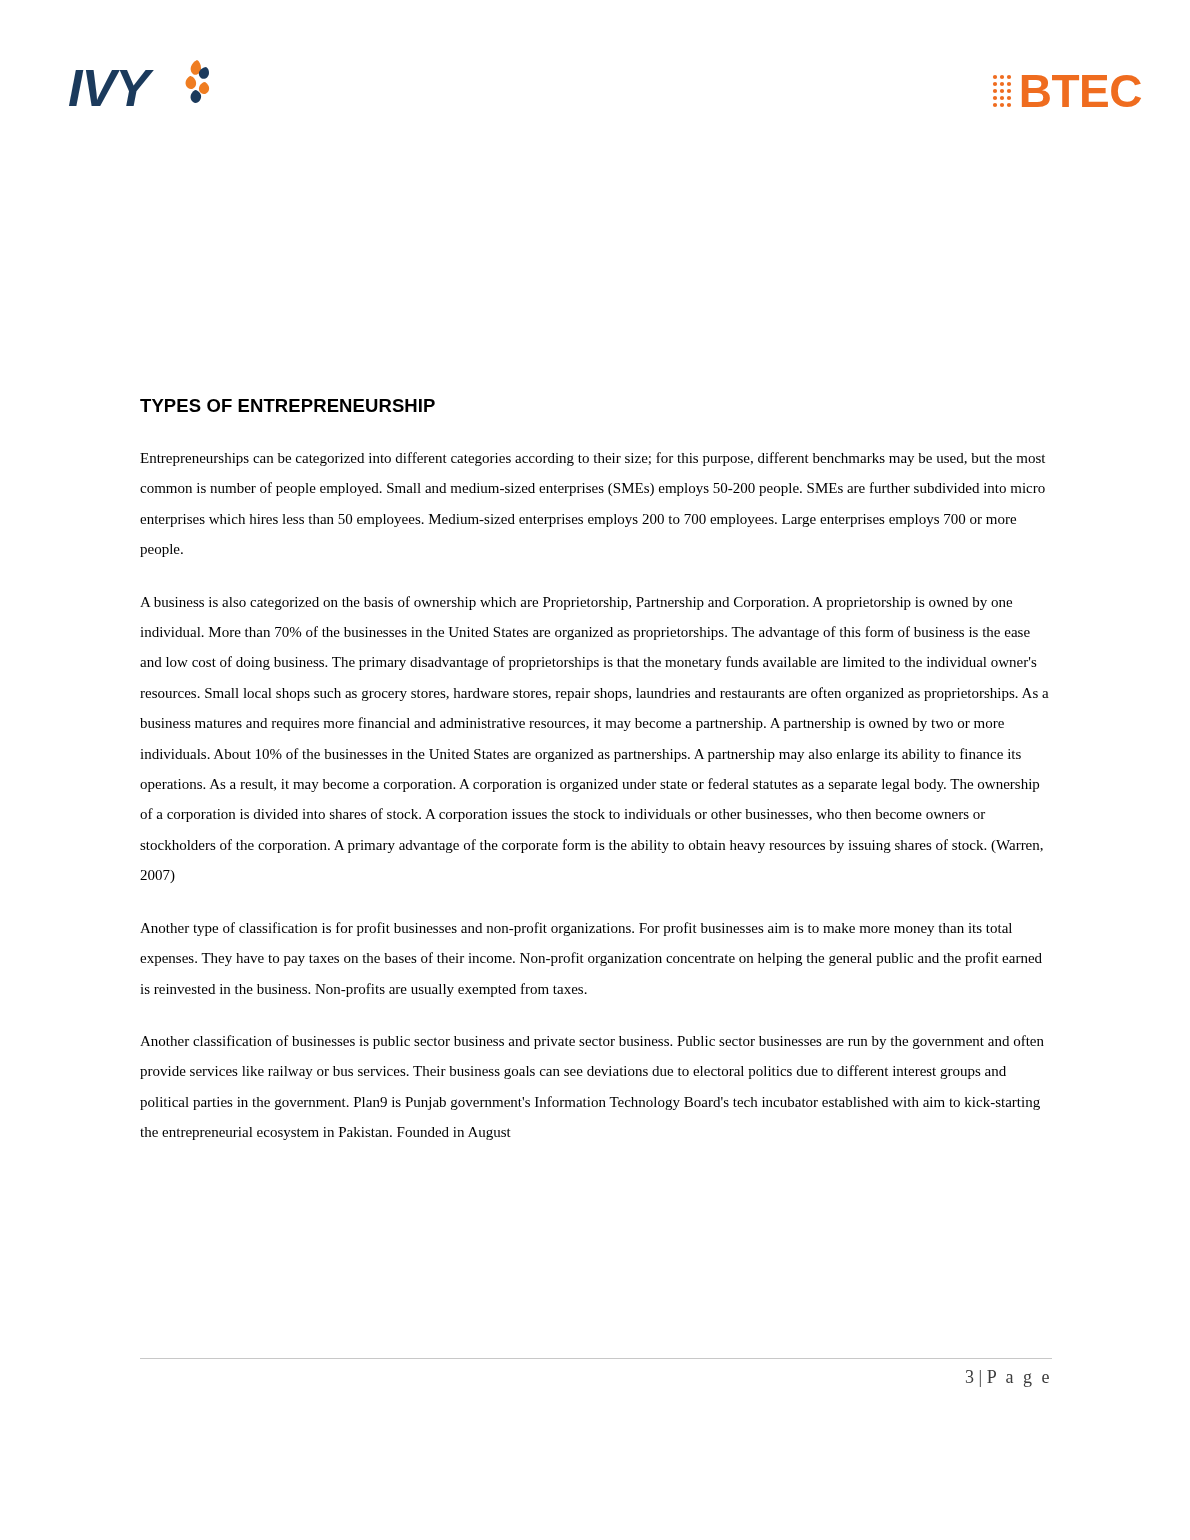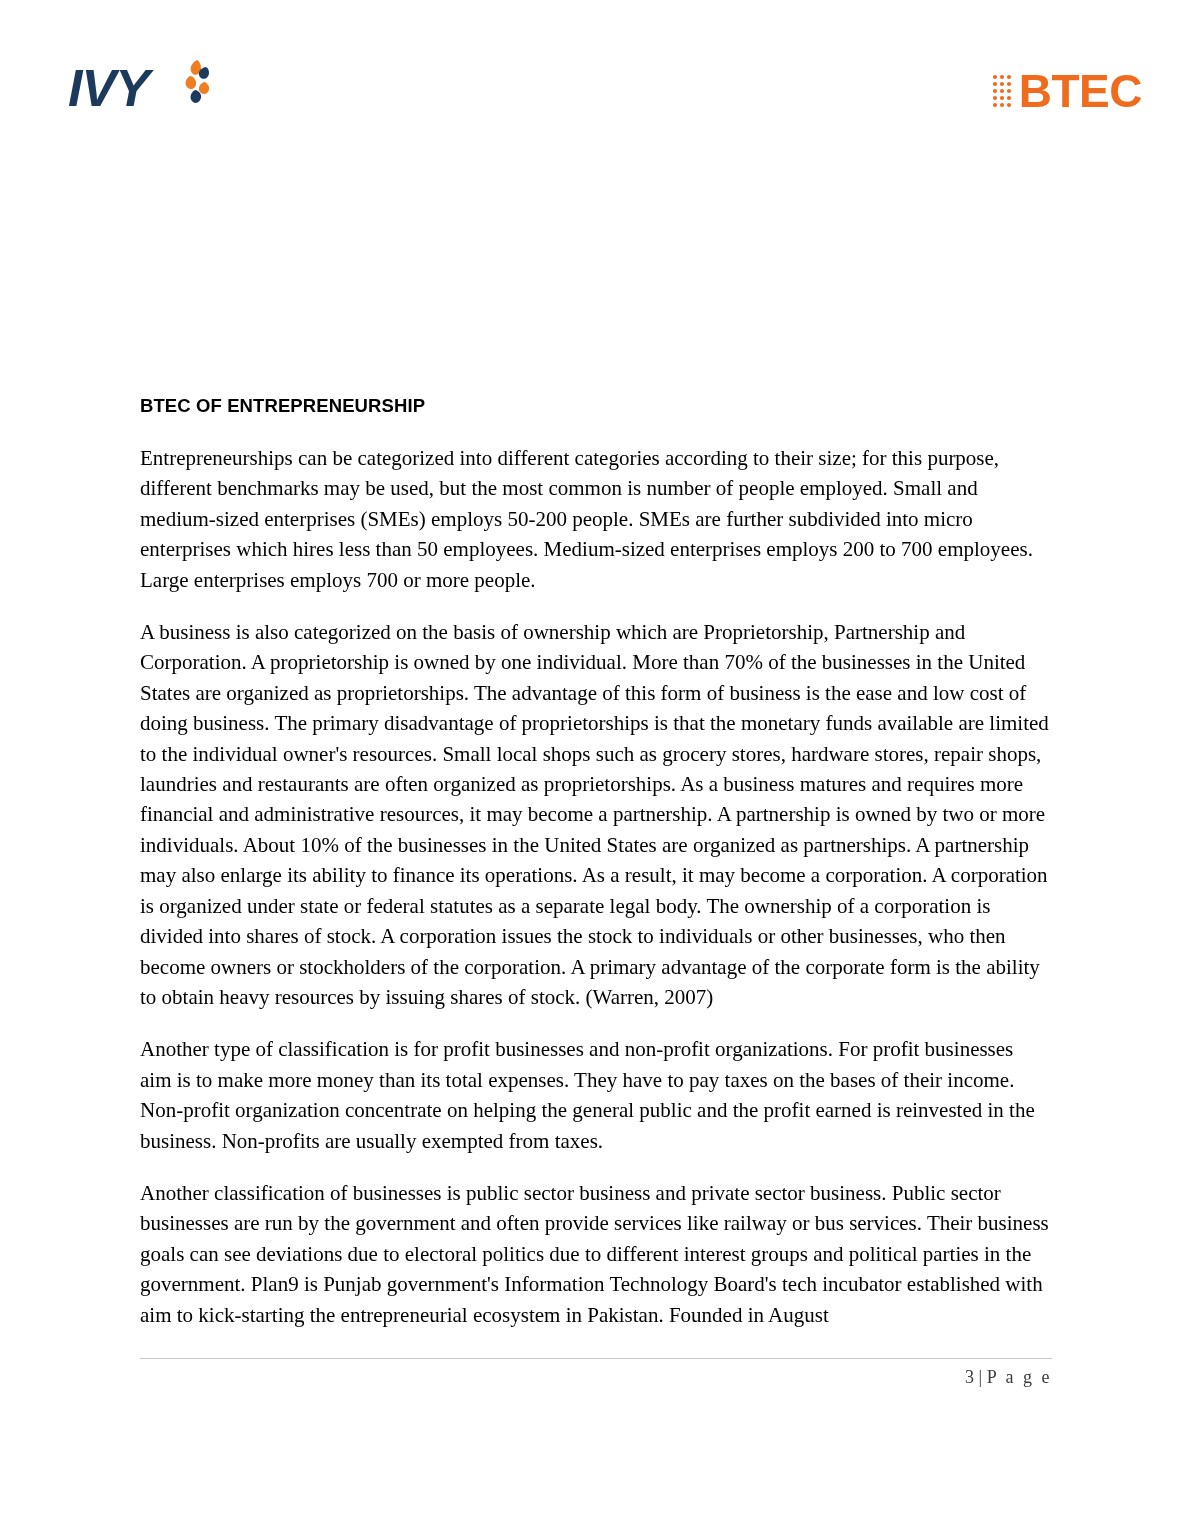--- a/index.html
+++ b/index.html
@@ -87,21 +87,21 @@
   .doc-heading {
     font-family: "Liberation Sans", sans-serif;
     font-weight: bold;
     font-size: 18.5px;
     color: #000000;
     margin: 0 0 26px 0;
     letter-spacing: 0.1px;
   }
   .para {
     font-family: "Liberation Serif", serif;
-    font-size: 21px;
+    font-size: 15px;
     line-height: 30.4px;
     color: #000000;
     margin: 0 0 22px 0;
     text-align: left;
   }
   .para:last-child {
     margin-bottom: 12px;
   }
 
   
@@ -163,21 +163,21 @@
             <circle cx="11" cy="34" r="2.1"></circle>
             <circle cx="18" cy="34" r="2.1"></circle>
         </g>
       </svg>
       <span class="btec-word">BTEC</span>
     </div>
 
   </div>
 
   <div class="content">
-    <h1 class="doc-heading">BTEC OF ENTREPRENEURSHIP</h1>
+    <h1 class="doc-heading">TYPES OF ENTREPRENEURSHIP</h1>
     <p class="para">Entrepreneurships can be categorized into different categories according to their size; for this purpose, different benchmarks may be used, but the most common is number of people employed. Small and medium-sized enterprises (SMEs) employs 50-200 people. SMEs are further subdivided into micro enterprises which hires less than 50 employees.  Medium-sized enterprises employs 200 to 700 employees. Large enterprises employs 700 or more people.</p>
     <p class="para">A business is also categorized on the basis of ownership which are Proprietorship, Partnership and Corporation. A proprietorship is owned by one individual. More than 70% of the businesses in the United States are organized as proprietorships. The advantage of this form of business is the ease and low cost of doing business. The primary disadvantage of proprietorships is that the monetary funds available are limited to the individual owner's resources. Small local shops such as grocery stores, hardware stores, repair shops, laundries and restaurants are often organized as proprietorships. As a business matures and requires more financial and administrative resources, it may become a partnership. A partnership is owned by two or more individuals. About 10% of the businesses in the United States are organized as partnerships. A partnership may also enlarge its ability to finance its operations. As a result, it may become a corporation. A corporation is organized under state or federal statutes as a separate legal body. The ownership of a corporation is divided into shares of stock. A corporation issues the stock to individuals or other businesses, who then become owners or stockholders of the corporation. A primary advantage of the corporate form is the ability to obtain heavy resources by issuing shares of stock. (Warren, 2007)</p>
     <p class="para">Another type of classification is for profit businesses and non-profit organizations. For profit businesses aim is to make more money than its total expenses. They have to pay taxes on the bases of their income. Non-profit organization concentrate on helping the general public and the profit earned is reinvested in the business. Non-profits are usually exempted from taxes.</p>
     <p class="para"> Another classification of businesses is public sector business and private sector business. Public sector businesses are run by the government and often provide services like railway or bus services. Their business goals can see deviations due to electoral politics due to different interest groups and political parties in the government. Plan9 is Punjab government's Information Technology Board's tech incubator established with aim to kick-starting the entrepreneurial ecosystem in Pakistan. Founded in August</p>
   </div>
 
   <div class="footer">
     <hr class="footer-rule">
     <div class="footer-text">
       <span>3</span>

